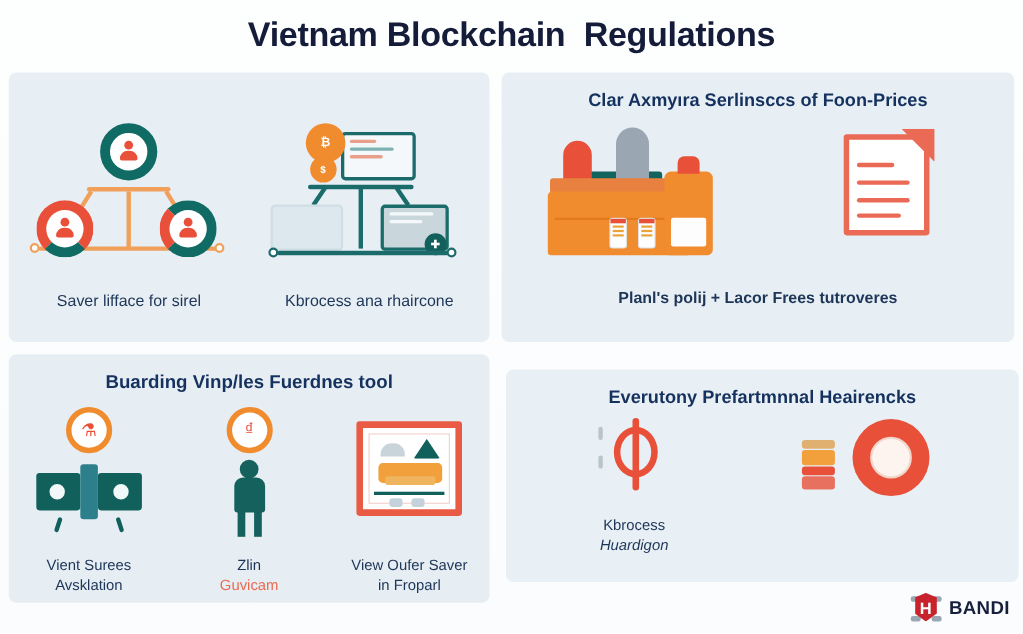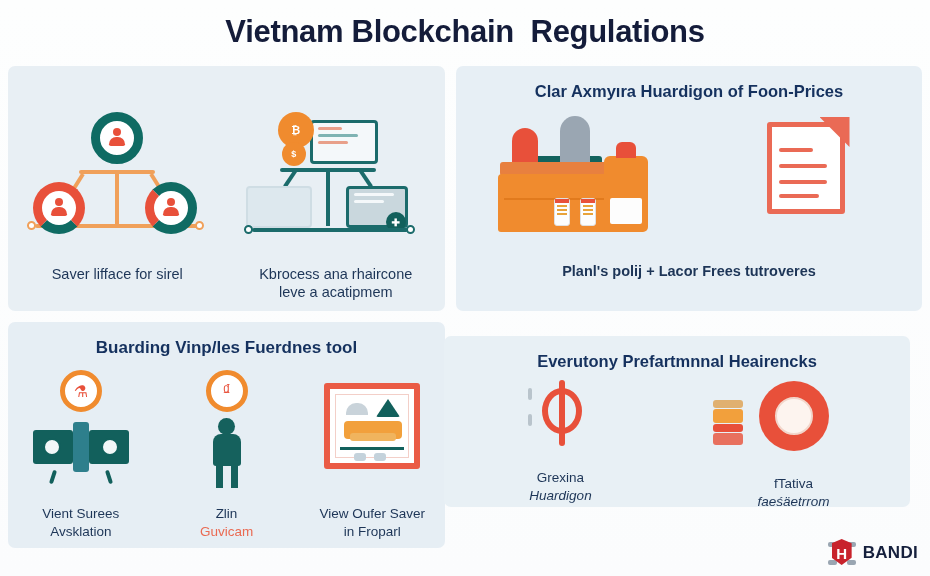--- a/index.html
+++ b/index.html
@@ -32,21 +32,21 @@
   }
   .panel {
     position: absolute;
     background: #e9f0f5;
     border-radius: 7px;
     overflow: hidden;
   }
   .panel.tl { left: 0;    top: 0;   width: 437px; height: 245px; background:#e8eff4; }
   .panel.tr { left: 448px; top: 0;  width: 466px; height: 245px; background:#e7eff5; }
   .panel.bl { left: 0;    top: 256px; width: 437px; height: 226px; background:#e6eef4; }
-  .panel.br { left: 436px; top: 270px; width: 466px; height: 171px; background:#e8f0f5; }
+  .panel.br { left: 452px; top: 270px; width: 466px; height: 193px; background:#e8f0f5; }
 
   .panel-title {
     position: absolute;
     top: 16px; left: 0; width: 100%;
     text-align: center;
     font-size: 16.5px;
     font-weight: bold;
     color: #15315e;
     white-space: pre;
   }
@@ -283,28 +283,27 @@
               <div class="ln" style="width:40px;background:#f4f8fa;"></div>
               <div class="ln" style="width:30px;background:#f4f8fa;"></div>
             </div>
             <div class="coin" style="left:150px; top:100px; width:20px; height:20px; background:#12605c; font-size:10px;">✚</div>
             <div class="bar" style="left:16px; top:116px; width:156px; background:#1b6b6b; height:4px;"></div>
             <div class="node-dot" style="left:8px; top:113px; border-color:#1b6b6b;"></div>
             <div class="node-dot" style="left:170px; top:113px; border-color:#1b6b6b;"></div>
           </div>
           <div class="cap">
             <span>Kbrocess ana rhaircone</span>
-            <span class="l2">leve a acatipmem</span>
           </div>
         </div>
       </div>
     </div>
 
     <div class="panel tr">
-      <div class="panel-title">Clar Axmyıra Huardigon of Foon-Prices</div>
+      <div class="panel-title">Clar Axmyıra Serlinsccs of Foon-Prices</div>
 
       <div class="cells" style="top:56px;">
         <div class="cell">
           <div class="art stall">
             <div class="inner"></div>
             <div class="fig red"></div>
             <div class="fig grey"></div>
             <div class="ctop"></div>
             <div class="counter">
               <div class="shelf"></div>
@@ -408,41 +407,37 @@
 
       <div class="cells" style="top:44px;">
         <div class="cell">
           <div class="art dollar">
             <div class="tick" style="top:8px;"></div>
             <div class="tick" style="top:34px;"></div>
             <div class="ring2"></div>
             <div class="bar2"></div>
           </div>
           <div class="cap small">
-            <span>Grexina</span>
+            <span>Kbrocess</span>
             <em>Huardigon</em>
           </div>
         </div>
 
 
         <div class="cell">
           <div class="art" style="width:110px;height:72px;position:relative;display:flex;align-items:center;justify-content:center;">
             <div class="stack">
               <div class="s" style="top:0;height:8px;background:#e0b070;"></div>
               <div class="s" style="top:9px;height:14px;background:#f2a03c;"></div>
               <div class="s" style="top:24px;height:8px;background:#e8503a;"></div>
               <div class="s" style="top:33px;height:12px;background:#e8705e;"></div>
             </div>
             <div class="wheel">
               <div class="hub"></div>
             </div>
-          </div>
-          <div class="cap small">
-            <span>fTativa</span>
-            <em>faeśäetrrom</em>
           </div>
         </div>
       </div>
     </div>
 
   </div>
 
   <div class="logo">
     <div class="mark">
       <div class="wing" style="left:0;top:4px;"></div>

